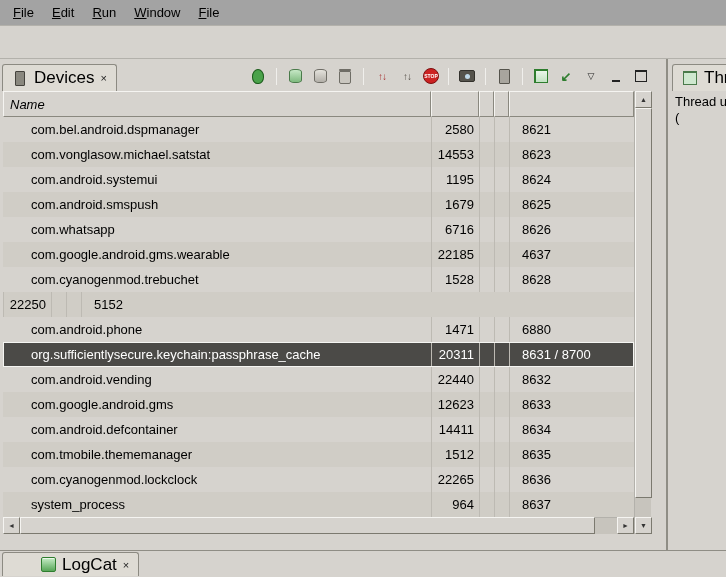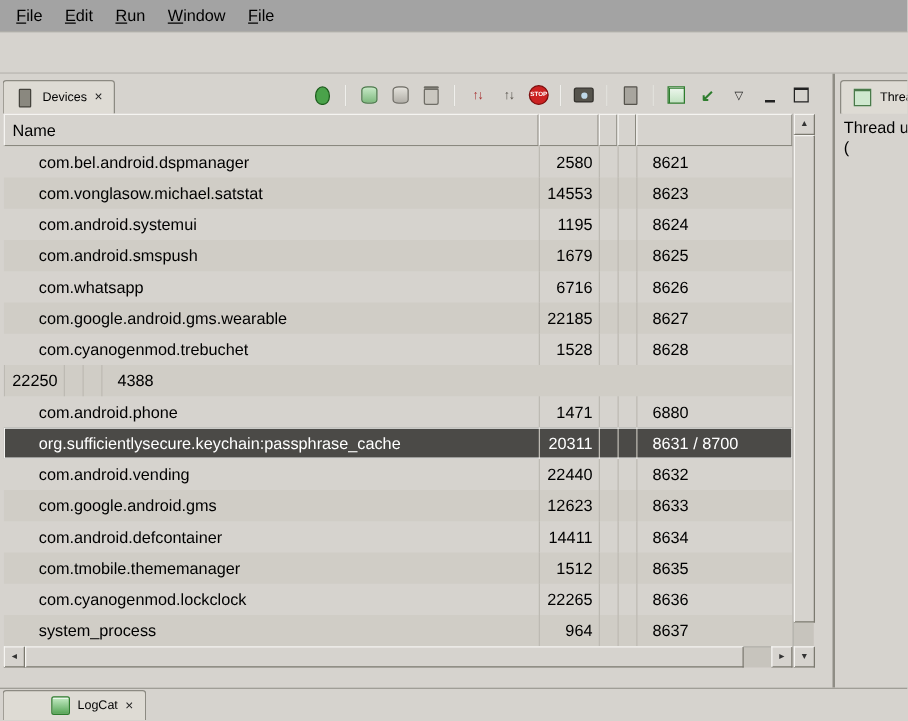--- a/index.html
+++ b/index.html
@@ -24,21 +24,21 @@
   .main { display:flex; height:491px; }
   .devices-panel { width:666px; background:#d6d3ce; display:flex; flex-direction:column; }
   .sash { width:4px; background:#d6d3ce; border-left:2px solid #8f8d85; }
   .threads-panel { flex:1; background:#d6d3ce; overflow:hidden; }
 
   
   .view-header { height:32px; display:flex; align-items:flex-end; }
   .tab { display:flex; align-items:center; gap:5px; padding:0 8px; height:27px;
          border:1px solid #8c8a82; border-bottom:none; border-radius:3px 3px 0 0;
          background:#dedbd4; margin-left:2px; white-space:nowrap; }
-  .tab-label { font-size:10px; }
+  .tab-label { font-size:17px; }
   .tab-close { font-size:11px; padding:0 1px; color:#222; cursor:default; }
 
   .view-toolbar { margin-left:auto; display:flex; align-items:center; gap:7px;
                   padding-right:16px; padding-bottom:6px; }
   .tb-sep { width:1px; height:17px; background:#a9a79f; border-right:1px solid #f0efec; margin:0 2px; }
 
   .ic { width:18px; height:18px; display:inline-flex; align-items:center; justify-content:center;
         position:relative; flex:none; }
 
   .ic-debug::before { content:""; width:10px; height:13px; border-radius:50% 50% 45% 45%;
@@ -78,21 +78,21 @@
   .ic-logcat::before { content:""; width:13px; height:13px; border-radius:2px;
         background:linear-gradient(#c6ecc6,#57a657); border:1px solid #2e7d2e;
         box-shadow:inset 0 5px 0 -4px #eaf7ea, inset 0 9px 0 -8px #eaf7ea; }
 
   
   .table-wrap { margin-left:3px; width:648px;
         display:grid; grid-template-columns:631px 17px; grid-template-rows:26px 400px 17px; }
   .thead { grid-column:1; grid-row:1; display:flex; }
   .th { background:#d6d3ce; border-top:1px solid #f5f4f1; border-left:1px solid #f5f4f1;
         border-right:1px solid #8a887f; border-bottom:1px solid #8a887f;
-        display:flex; align-items:center; padding-left:6px; overflow:hidden; }
+        display:flex; align-items:center; padding-left:6px; overflow:hidden;font-style:italic; }
   .th-name { width:428px; } .th-pid { width:48px; } .th-sp { width:15px; padding-left:0; }
   .th-port { flex:1; }
 
   .tbody { grid-column:1; grid-row:2; background:#d6d3ce; overflow:hidden; }
   .row { height:25px; display:flex; align-items:stretch; }
   .row.alt { background:var(--row-alt-bg,#d0cdc6); }
   .row.selected { background:var(--selected-row-bg,#4b4a47); color:var(--selected-row-text,#fff);
         outline:1px solid #f5f5f2; outline-offset:-1px; }
   .cell-name { width:428px; padding-left:28px; display:flex; align-items:center;
         white-space:nowrap; overflow:hidden; }
@@ -212,34 +212,34 @@
             <div class="cell-pid">6716</div>
             <div class="cell-sp"></div>
             <div class="cell-sp"></div>
             <div class="cell-port">8626</div>
           </div>
           <div class="row alt">
             <div class="cell-name">com.google.android.gms.wearable</div>
             <div class="cell-pid">22185</div>
             <div class="cell-sp"></div>
             <div class="cell-sp"></div>
-            <div class="cell-port">8627</div>
+            <div class="cell-port">4637</div>
           </div>
           <div class="row">
             <div class="cell-name">com.cyanogenmod.trebuchet</div>
             <div class="cell-pid">1528</div>
             <div class="cell-sp"></div>
             <div class="cell-sp"></div>
             <div class="cell-port">8628</div>
           </div>
           <div class="row alt">
             <div class="cell-pid">22250</div>
             <div class="cell-sp"></div>
             <div class="cell-sp"></div>
-            <div class="cell-port">4388</div>
+            <div class="cell-port">5152</div>
           </div>
           <div class="row">
             <div class="cell-name">com.android.phone</div>
             <div class="cell-pid">1471</div>
             <div class="cell-sp"></div>
             <div class="cell-sp"></div>
             <div class="cell-port">6880</div>
           </div>
           <div class="row alt selected">
             <div class="cell-name">org.sufficientlysecure.keychain:passphrase_cache</div>

